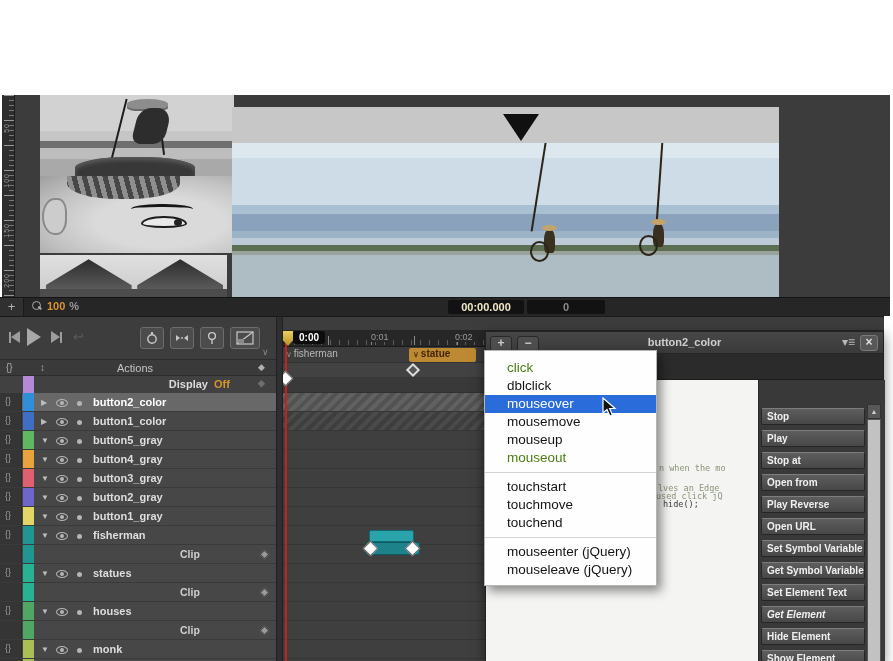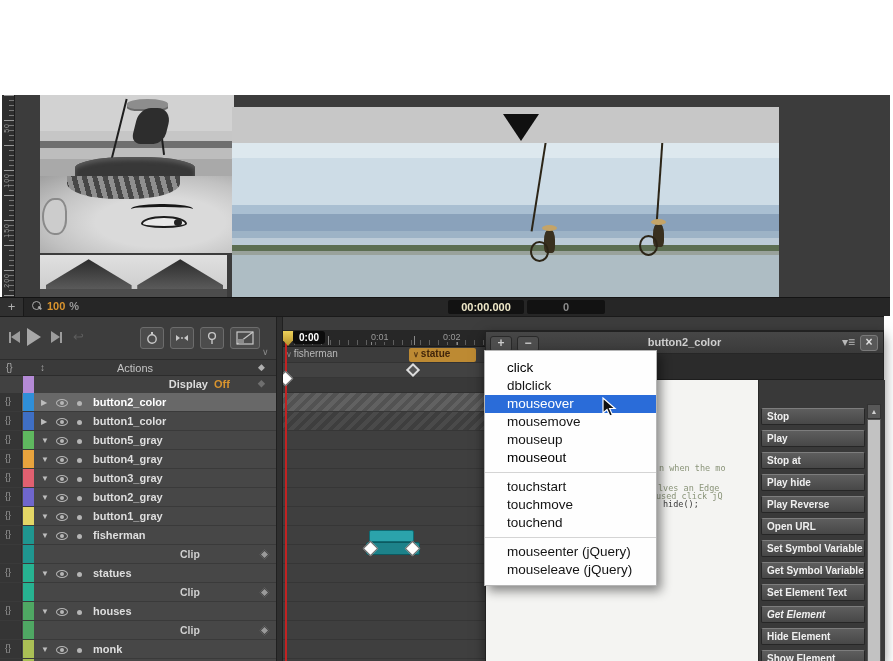--- a/index.html
+++ b/index.html
@@ -166,21 +166,21 @@
     text-align:left; padding-left:5px; line-height:14px; font-family:"Liberation Sans",sans-serif; }
   .sb { position:absolute; left:108px; top:24px; width:14px; height:259px; }
   .sb-btn { position:absolute; left:0; top:0; width:14px; height:15px; background:#585858; border:1px solid #333;
     color:#cfcfcf; font-size:7px; text-align:center; line-height:13px; }
   .sb-track { position:absolute; left:0; top:15px; width:14px; height:244px; background:#c2c2c2; border:1px solid #555; }
 
   
   .menu { position:absolute; left:484px; top:350px; width:173px; background:#fefefe; border:1px solid #b5b5b5;
     box-shadow:4px 5px 10px rgba(0,0,0,.45); z-index:30; padding:8px 0 6px 0; }
   .mi { height:18px; line-height:18px; padding-left:22px; font-size:13.5px; color:#141414; }
-  .mi.disabled { color:#000000; }
+  .mi.disabled { color:#4d7c0f; }
   .mi.highlighted { background:#2a6cd9; color:#fff; }
   .msep { height:1px; background:#d4d4d4; margin:5px 0; }
 
   .cursor { position:absolute; left:602px; top:397px; z-index:40; }
 </style>
 </head>
 <body>
 
 <div id="screen">
 
@@ -419,21 +419,21 @@
           </div>
         </div>
     </div>
 
     <div class="panel-divider"></div>
 
     <div class="tracks">
       <div class="truler">
         <span class="ph-pin"></span>
         <span class="ph-box">0:00</span>
-        <span id="tick-labels"><span class="tick-label" style="left: 86px;">0:01</span><span class="tick-label" style="left: 158px;">0:02</span></span>
+        <span id="tick-labels"><span class="tick-label" style="left: 86px;">0:01</span><span class="tick-label" style="left: 170px;">0:02</span></span>
       </div>
       <div class="tlabels">
         <span class="lbl-fisherman"><span class="lbl-chev">∨</span><span>fisherman</span></span>
         <span class="lbl-statue"><span class="lbl-chev">∨</span><span>statue</span></span>
       </div>
       <div class="track-actions-row"></div>
       <div class="track-display-row"></div>
       <span class="statue-kf"></span>
       <div id="track-rows">
           <div class="trow hatch-sel"></div>
@@ -473,21 +473,21 @@
           <div class="code-line">n when the mo</div>
           <div class="code-line">lves an Edge</div>
           <div class="code-line">used click jQ</div>
           <div class="code-line">hide();</div>
         </div>
       <div class="actions-col">
         <div id="act-list">
             <button class="act-btn" style="top: 28px;">Stop</button>
             <button class="act-btn" style="top: 50px;">Play</button>
             <button class="act-btn" style="top: 72px;">Stop at</button>
-            <button class="act-btn" style="top: 94px;">Play hide</button>
+            <button class="act-btn" style="top: 94px;">Open from</button>
             <button class="act-btn" style="top: 116px;">Play Reverse</button>
             <button class="act-btn" style="top: 138px;">Open URL</button>
             <button class="act-btn" style="top: 160px;">Set Symbol Variable</button>
             <button class="act-btn" style="top: 182px;">Get Symbol Variable</button>
             <button class="act-btn" style="top: 204px;">Set Element Text</button>
             <button class="act-btn" style="top: 226px; font-style: italic;">Get Element</button>
             <button class="act-btn" style="top: 248px;">Hide Element</button>
             <button class="act-btn" style="top: 270px;">Show Element</button>
           </div>
         <div class="sb">

